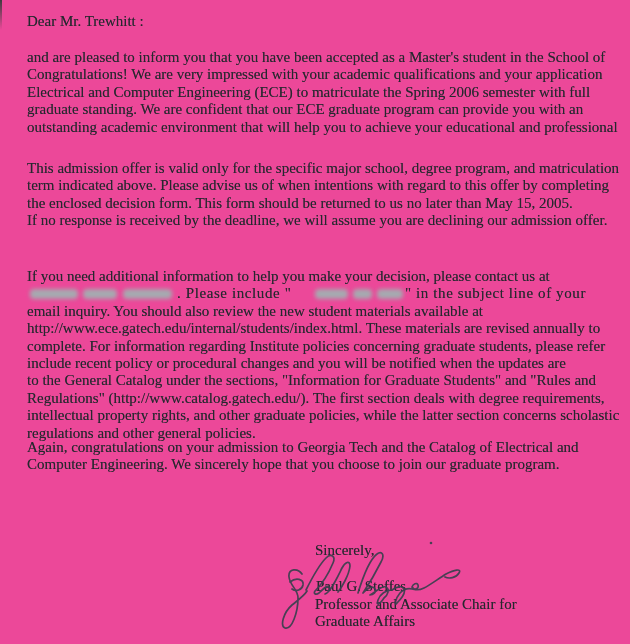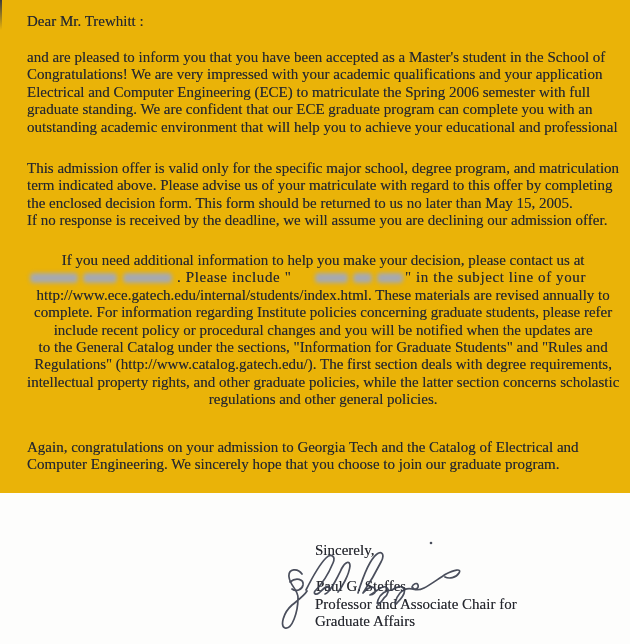--- a/index.html
+++ b/index.html
@@ -2,21 +2,21 @@
 <html><head>
 <meta charset="utf-8">
 <style>
   html,body{margin:0;padding:0;}
   body{
     width:630px;height:644px;overflow:hidden;
     background:#fdfdfc;
     font-family:"Liberation Serif","DejaVu Serif",serif;
     color:#26282f;
   }
-  .page{position:relative;width:630px;height:493px;background:#eab308;}
+  .page{position:relative;width:630px;height:644px;background:#ec4899;}
   .scan-edge{
     position:absolute;left:0;top:0;width:2px;height:30px;
     background:linear-gradient(#3d3d3f,rgba(61,61,63,0));
   }
   .txt{
     font-size:15px;line-height:17.4px;
     text-shadow:0 0 0.6px rgba(38,40,47,0.55);
     white-space:nowrap;
   }
   .block{position:absolute;left:27px;}
@@ -41,43 +41,44 @@
   <div class="scan-edge"></div>
 
   <div class="block txt" style="top:13px;">
     <div class="line">Dear Mr. Trewhitt :</div>
   </div>
 
   <div class="block txt" style="top:49px;">
     <div class="line">and are pleased to inform you that you have been accepted as a Master's student in the School of</div>
     <div class="line">Congratulations! We are very impressed with your academic qualifications and your application</div>
     <div class="line">Electrical and Computer Engineering (ECE) to matriculate the Spring 2006 semester with full</div>
-    <div class="line">graduate standing. We are confident that our ECE graduate program can complete you with an</div>
+    <div class="line">graduate standing. We are confident that our ECE graduate program can provide you with an</div>
     <div class="line">outstanding academic environment that will help you to achieve your educational and professional</div>
   </div>
 
   <div class="block txt" style="top:160px;">
     <div class="line">This admission offer is valid only for the specific major school, degree program, and matriculation</div>
-    <div class="line">term indicated above. Please advise us of your matriculate with regard to this offer by completing</div>
+    <div class="line">term indicated above. Please advise us of when intentions with regard to this offer by completing</div>
     <div class="line">the enclosed decision form. This form should be returned to us no later than May 15, 2005.</div>
     <div class="line">If no response is received by the deadline, we will assume you are declining our admission offer.</div>
   </div>
 
-  <div class="block txt" style="top:252px;text-align:center;">
+  <div class="block txt" style="top:268px;">
     <div class="line">If you need additional information to help you make your decision, please contact us at</div>
     <div class="line redline">
       <span class="redact" style="left:3px;width:48px;"></span>
       <span class="redact" style="left:56px;width:34px;"></span>
       <span class="redact" style="left:96px;width:49px;"></span>
       <span class="redtxt" style="left:150px;">. Please include "</span>
       <span class="redact" style="left:288px;width:33px;"></span>
       <span class="redact" style="left:326px;width:19px;"></span>
       <span class="redact" style="left:350px;width:26px;"></span>
       <span class="redtxt" style="left:378px;">" in the subject line of your</span>
     </div>
+    <div class="line">email inquiry. You should also review the new student materials available at</div>
     <div class="line">http://www.ece.gatech.edu/internal/students/index.html. These materials are revised annually to</div>
     <div class="line">complete. For information regarding Institute policies concerning graduate students, please refer</div>
     <div class="line">include recent policy or procedural changes and you will be notified when the updates are</div>
     <div class="line">to the General Catalog under the sections, "Information for Graduate Students" and "Rules and</div>
     <div class="line">Regulations" (http://www.catalog.gatech.edu/). The first section deals with degree requirements,</div>
     <div class="line">intellectual property rights, and other graduate policies, while the latter section concerns scholastic</div>
     <div class="line">regulations and other general policies.</div>
   </div>
 
   <div class="block txt" style="top:439px;">

